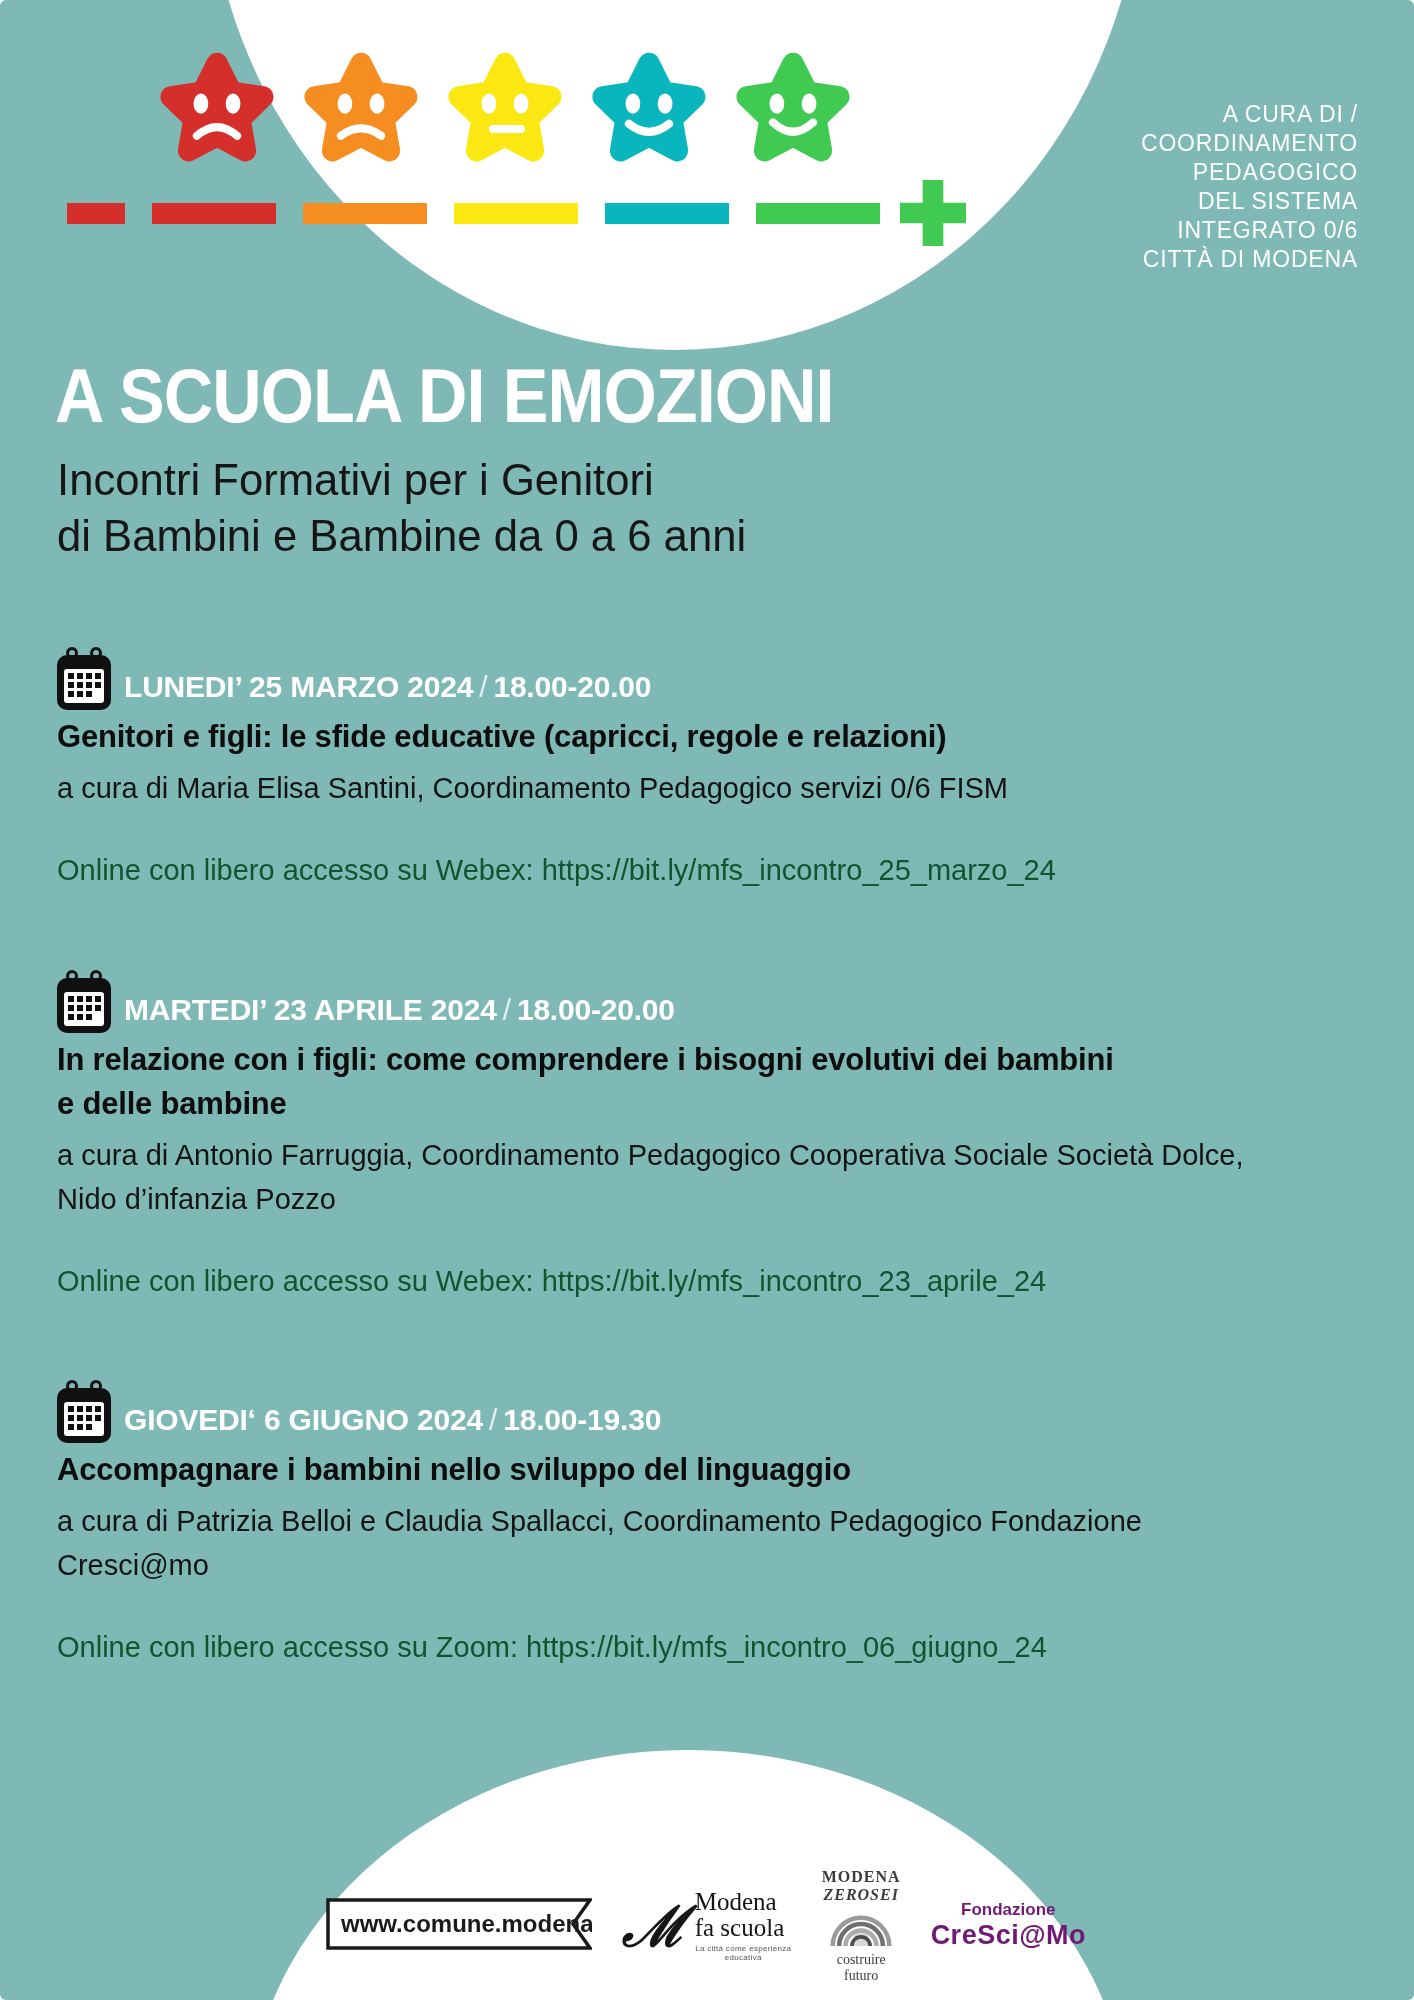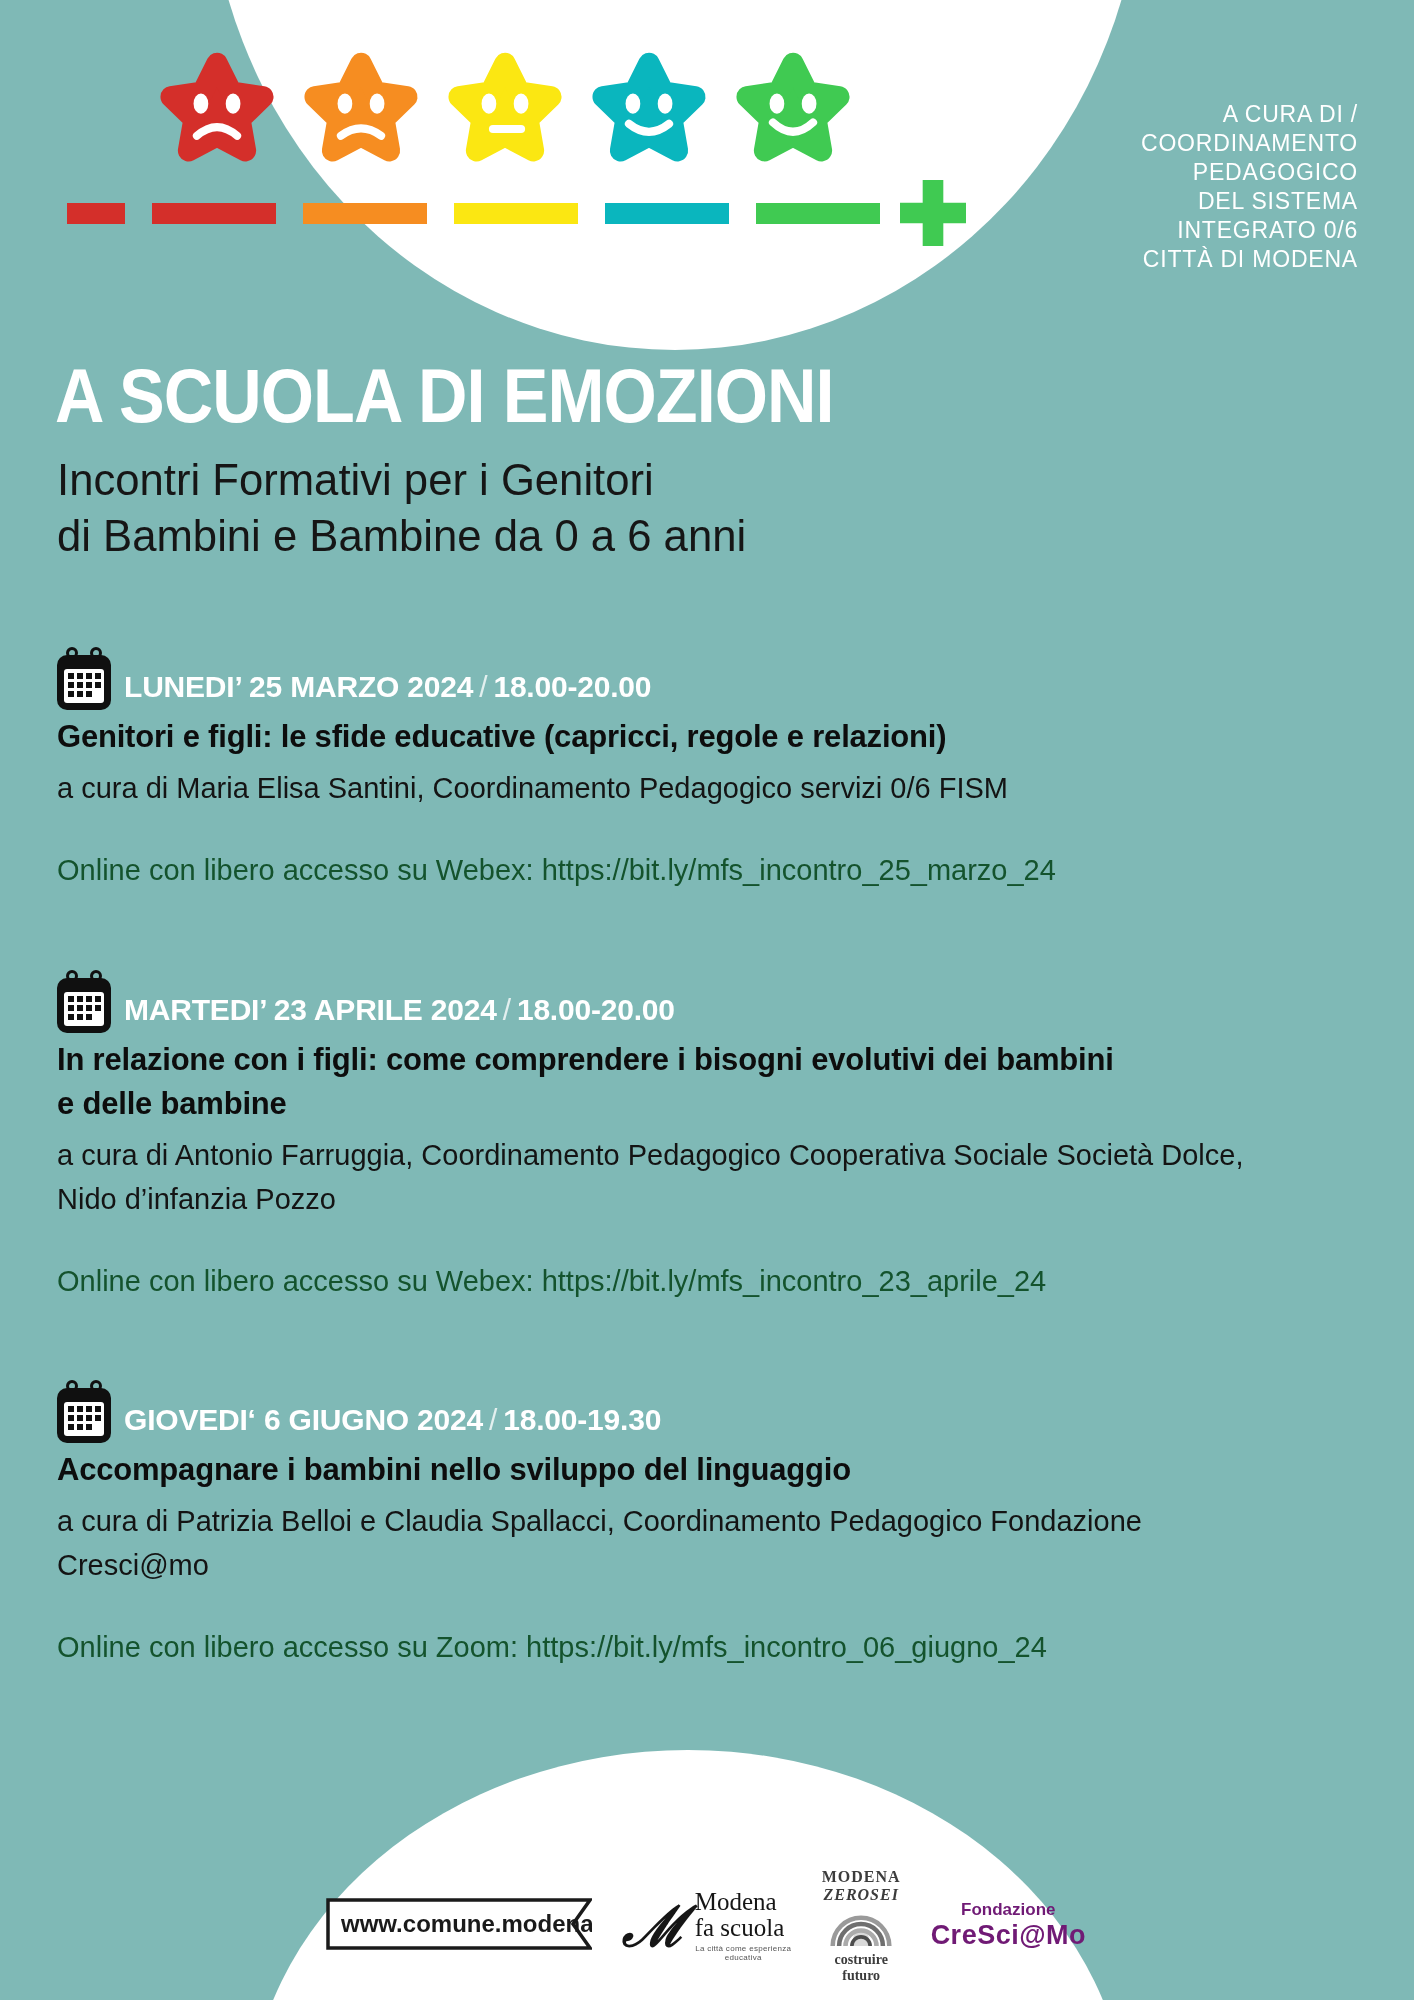--- a/index.html
+++ b/index.html
@@ -65,29 +65,29 @@
     display:flex; align-items:center; gap:30px;
   }
   .logo { color:#3a3a3a; }
   #logo-mfs { display:flex; align-items:center; gap:8px; }
   #mfs-monogram { font-family:"DejaVu Serif", serif; font-style:italic; font-weight:bold; font-size:56px; color:#161616; line-height:1; }
   .mfs-name { font-family:"Liberation Serif", serif; font-size:25px; line-height:26px; color:#161616; }
   .mfs-tagline { font-size:8px; color:#555; margin-top:3px; letter-spacing:0.3px;text-align:center; }
   #logo-zerosei { text-align:center; font-family:"Liberation Serif", serif; color:#3c3c3c; }
   .zs-line1 { font-size:16px; letter-spacing:1px; font-weight:bold; }
   .zs-line2 { font-size:16px; letter-spacing:1px; font-weight:bold; font-style:italic; }
-  .zs-tagline { font-size:14px; font-weight:bold; margin-top:2px; }
+  .zs-tagline { font-size:14px; font-weight:normal; margin-top:2px; }
   #logo-fondazione { text-align:center; color:#701a75; font-family:Liberation Sans, sans-serif; }
   .fond-line1 { font-size:17px; font-weight:bold; }
   .fond-line2 { font-size:27px; font-weight:bold; letter-spacing:0.5px; }
 </style>
 </head>
 <body>
 
-<div id="poster" style="background-color: rgb(127, 185, 182);">
+<div id="poster" style="background-color: rgb(127, 185, 182); border-radius: 6px;">
 
   <div id="top-blob" class="blob"></div>
   <div id="bottom-blob" class="blob"></div>
 
   <div id="stars-row">
     <div class="star" style="color: rgb(212, 47, 42);">
       <svg viewBox="0 0 100 100" width="134" height="142">
         <path d="M50,16 L60.6,37.4 L84.2,40.9 L67.1,57.6 L71.2,81.1 L50,70 L28.8,81.1 L32.9,57.6 L15.8,40.9 L39.4,37.4 Z" fill="currentColor" stroke="currentColor" stroke-width="16" stroke-linejoin="round"></path>
         <ellipse cx="38" cy="46" rx="5.5" ry="7.5" fill="#fff"></ellipse>
           <ellipse cx="62" cy="46" rx="5.5" ry="7.5" fill="#fff"></ellipse>

